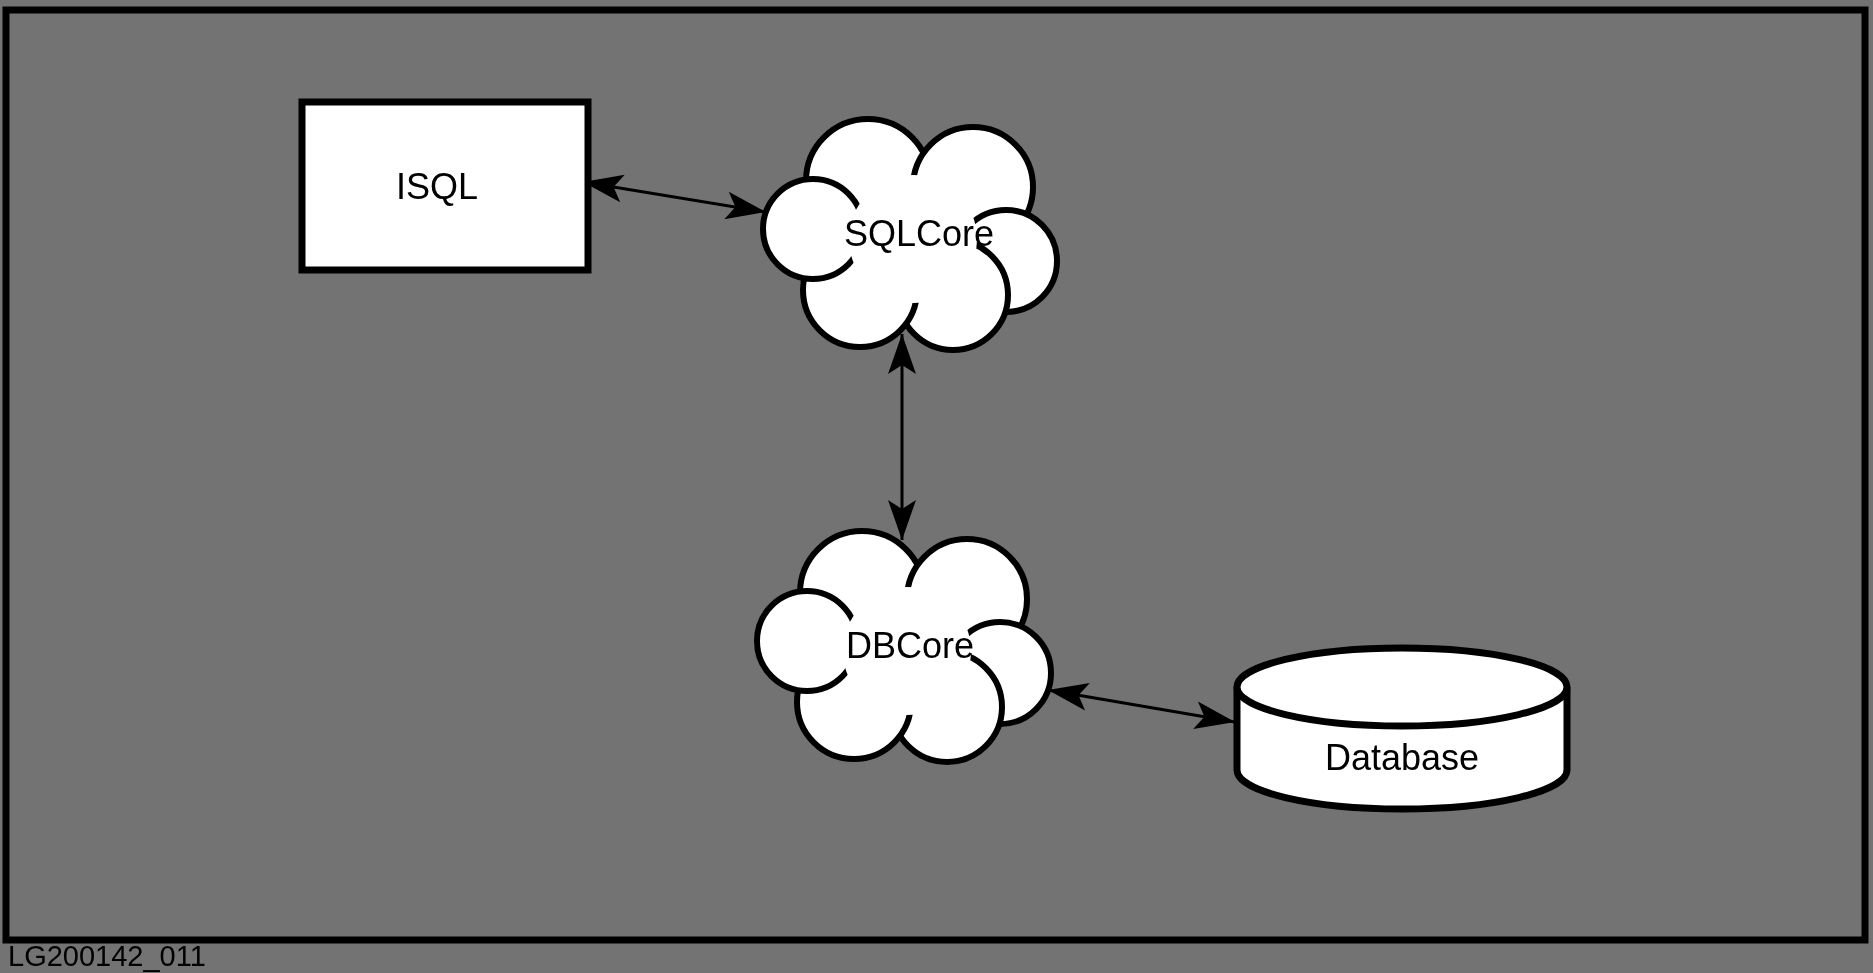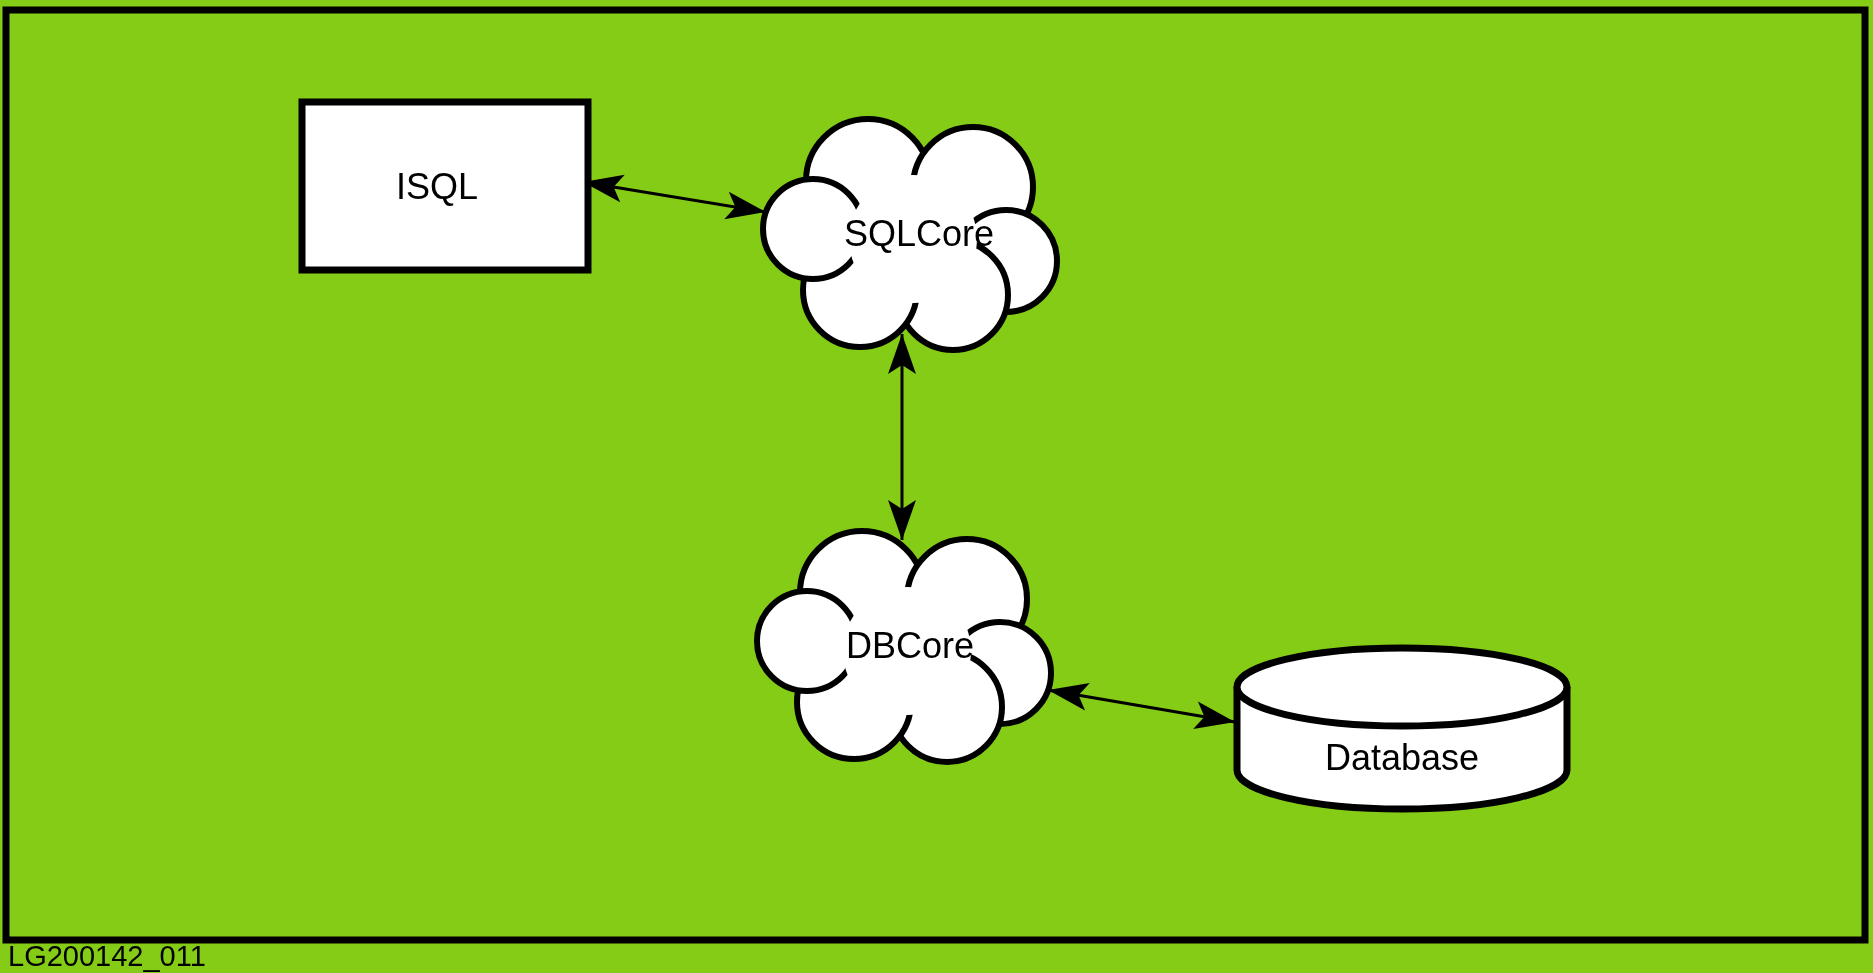--- a/index.html
+++ b/index.html
@@ -1,19 +1,19 @@
 <!DOCTYPE html>
 <html><head>
 <meta charset="utf-8">
 <style>
   html,body{margin:0;padding:0;background:#ffffff;}
   .stage{
     position:relative;
     width:1873px;height:973px;
-    background:#84cc16;
+    background:#737373;
     font-family:"Liberation Sans",sans-serif;
     overflow:hidden;
   }
   svg{display:block;}
   .outline{fill:none;stroke:#000;stroke-width:7;}
   .shape{fill:#ffffff;stroke:#000;stroke-width:7;}
   .cloud-lobe{fill:#ffffff;stroke:#000;stroke-width:6;}
   .cloud-cover{fill:#ffffff;stroke:none;}
   .edge{stroke:#000;stroke-width:3;fill:none;}
   .node-label{

